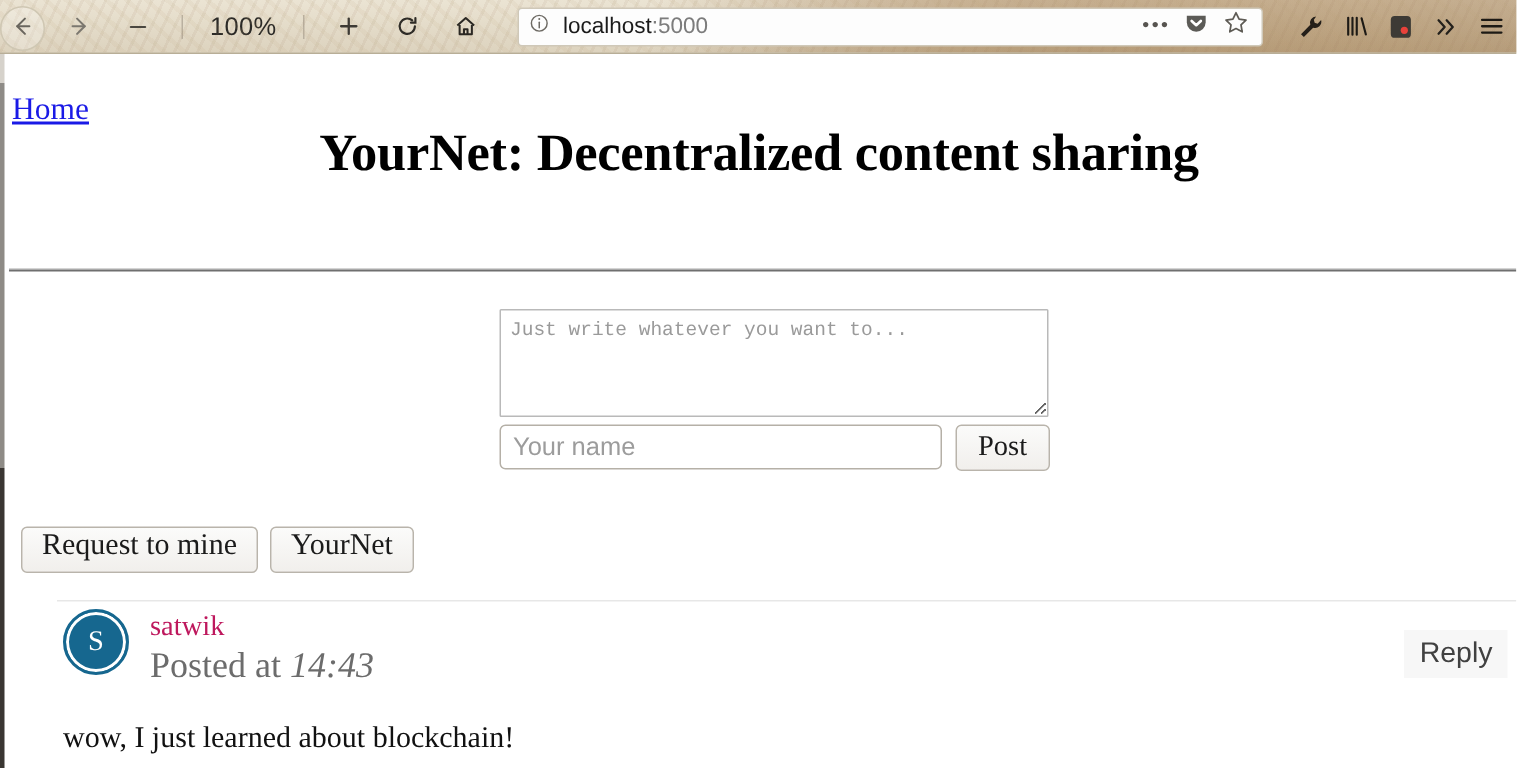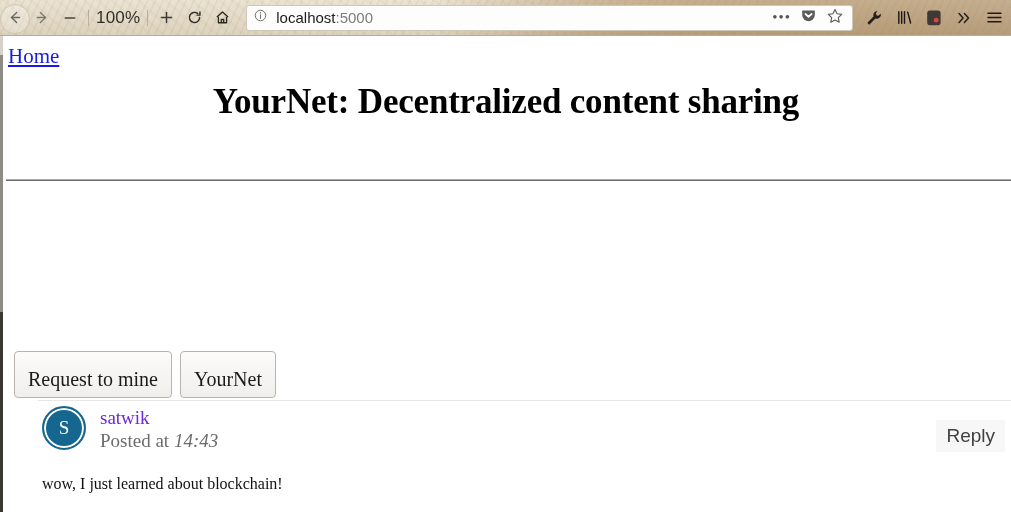--- a/index.html
+++ b/index.html
@@ -23,20 +23,21 @@
     background:
       linear-gradient(180deg, rgba(255,255,255,0.12), rgba(120,95,60,0.10)),
       radial-gradient(circle at 78% 60%, rgba(190,160,120,0.55) 0 18%, rgba(0,0,0,0) 45%),
       radial-gradient(circle at 86% 120%, rgba(150,120,85,0.45) 0 22%, rgba(0,0,0,0) 50%),
       radial-gradient(circle at 95% 20%, rgba(205,180,145,0.5) 0 20%, rgba(0,0,0,0) 48%),
       #e8e0cd;
     border-bottom: 1px solid #b8ae97;
     display: flex;
     align-items: center;
     overflow: hidden;
+    gap: 11px;
   }
   .chrome-texture {
     position: absolute;
     inset: 0;
     pointer-events: none;
     background:
       repeating-linear-gradient(115deg, rgba(160,130,95,0.10) 0 2px, rgba(0,0,0,0) 2px 7px),
       repeating-linear-gradient(42deg, rgba(190,165,130,0.10) 0 3px, rgba(0,0,0,0) 3px 9px);
     opacity: .9;
   }
@@ -141,21 +142,21 @@
   .page {
     position: absolute;
     left: 4px;
     top: 0;
     width: 1007px;
     height: 476px;
   }
   .home-link {
     position: absolute;
     left: 4px;
-    top: 8px;
+    top: 24px;
     font-family: "Liberation Serif", serif;
     font-size: 21px;
     color: #1a1ae6;
     text-decoration: underline;
     cursor: pointer;
   }
   .site-title {
     position: absolute;
     top: 46px;
     left: 0;
@@ -233,21 +234,21 @@
   }
   .post-btn { padding: 3px 14px 4px; }
 
   .actions {
     position: absolute;
     left: 10px;
     top: 315px;
     display: flex;
     gap: 8px;
   }
-  .actions .btn { font-size: 20px; padding: 16px 13px 6px; }
+  .actions .btn { font-size: 20px; padding: 0 13px 6px; }
 
   .post-divider {
     position: absolute;
     left: 34px;
     top: 364px;
     width: 973px;
     height: 1px;
     background: #e7e7e7;
   }
 
@@ -280,47 +281,47 @@
     flex: none;
     box-sizing: border-box;
   }
   .post-meta {
     margin-left: 14px;
     margin-top: 1px;
   }
   .post-author {
     font-family: "Liberation Serif", serif;
     font-size: 19px;
-    color: #6d28d9;
+    color: #be185d;
     line-height: 1.15;
   }
   .post-time {
     font-family: "Liberation Serif", serif;
-    font-size: 19px;
+    font-size: 24px;
     color: #6c6c6c;
     line-height: 1.25;
   }
   .post-time em { font-style: italic; }
   .reply-btn {
     position: absolute;
     right: 6px;
     top: 14px;
     font-family: "Liberation Sans", sans-serif;
     font-size: 19px;
     color: #414141;
     background: #f7f7f7;
     border: none;
     padding: 6px 10px 7px;
     cursor: pointer;
     line-height: 1;
   }
   .post-body {
     margin: 22px 0 0 38px;
     font-family: "Liberation Serif", serif;
-    font-size: 16px;
+    font-size: 20px;
     color: #111111;
   }
 </style>
 </head>
 <body>
 
 <div class="browser-chrome">
   <div class="chrome-texture"></div>
 
   <div class="nav-btn circled" title="Back">
@@ -437,20 +438,27 @@
   <div class="left-edge"></div>
 
   <div class="page">
 
     <a class="home-link" href="#">Home</a>
 
     <div class="site-title">YourNet: Decentralized content sharing</div>
 
     <div class="title-rule"></div>
 
+    <div class="composer">
+      <textarea class="composer-textarea" placeholder="Just write whatever you want to..." style=""></textarea>
+      <div class="composer-row">
+        <input class="name-input" type="text" placeholder="Your name" style="">
+        <button class="btn post-btn">Post</button>
+      </div>
+    </div>
 
     <div class="actions">
       <button class="btn">Request to mine</button>
       <button class="btn">YourNet</button>
     </div>
 
     <div class="post-divider"></div>
 
     <div class="post">
       <div class="post-head">

